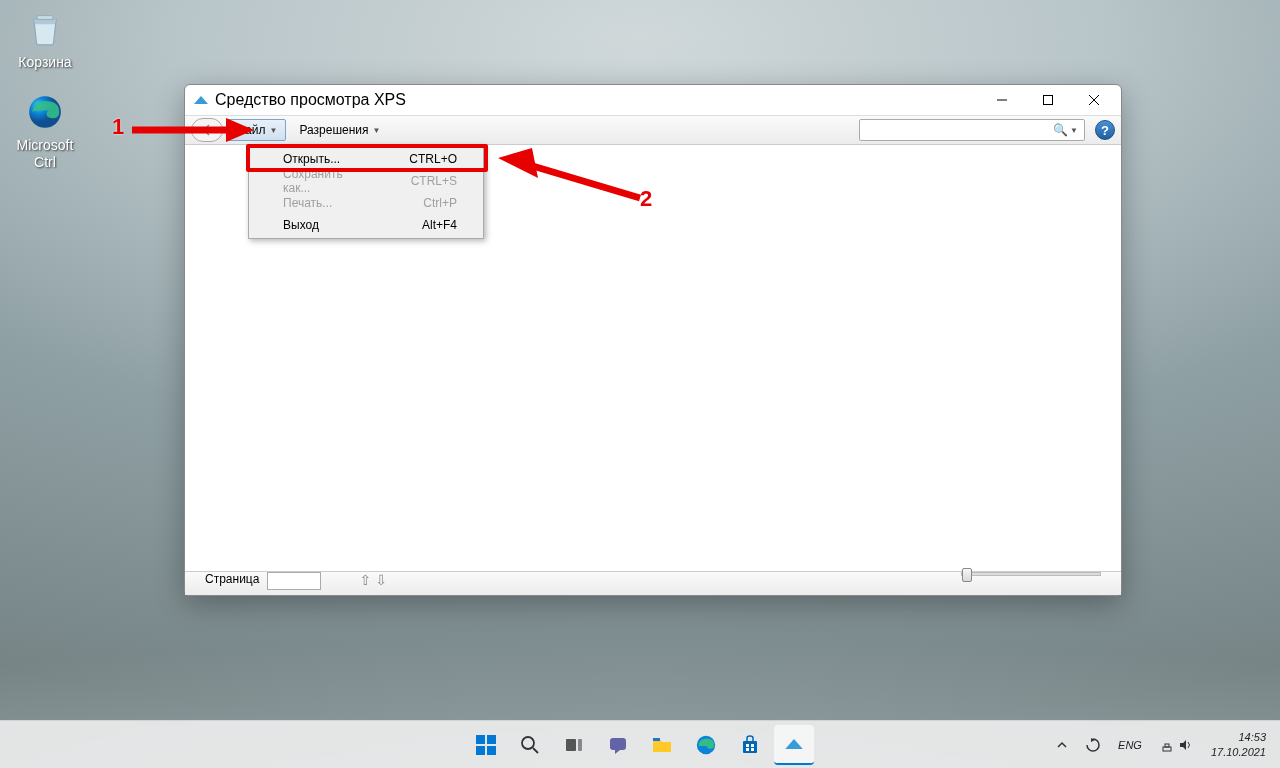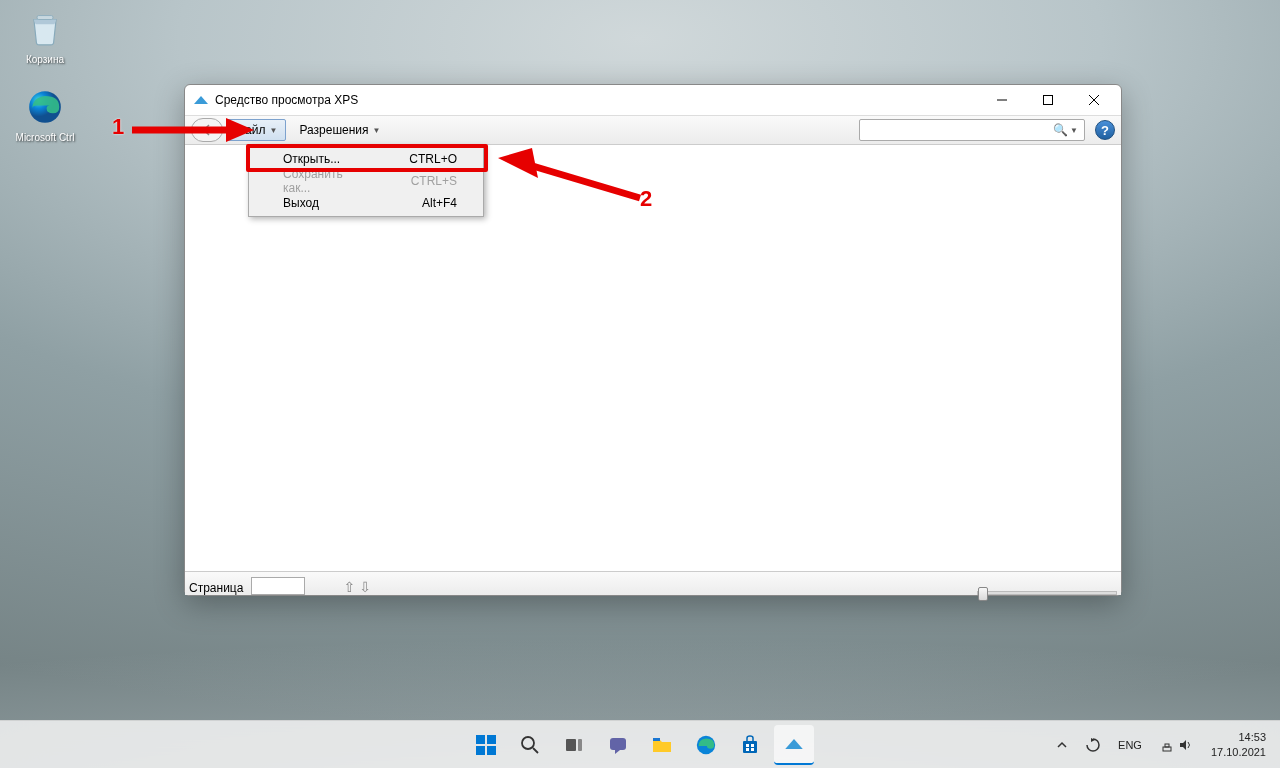--- a/index.html
+++ b/index.html
@@ -5,26 +5,26 @@
 * { margin: 0; padding: 0; box-sizing: border-box; font-family: 'Segoe UI', Tahoma, sans-serif; }
 body { width: 1280px; height: 768px; overflow: hidden; position: relative; background: #7a9090; }
 .desktop-bg { position: absolute; inset: 0; background: radial-gradient(ellipse 120% 90% at 50% 5%, #d0d8da 0%, #b8c5c9 30%, #8fa0a4 60%, #768486 100%); }
 .desktop-bg::after { content: ''; position: absolute; bottom: 0; left: 0; right: 0; height: 260px; background: radial-gradient(ellipse 140% 100% at 50% 120%, rgba(255,255,255,0.5) 0%, rgba(200,210,215,0.3) 30%, transparent 70%); }
 
 .desktop-icons { position: absolute; top: 8px; left: 8px; }
 .desktop-icon { width: 74px; text-align: center; margin-bottom: 20px; cursor: pointer; }
 .icon-img { width: 42px; height: 42px; margin: 0 auto 4px; display: flex; align-items: center; justify-content: center; }
 .recycle-bin svg { width: 38px; height: 38px; }
 .edge-icon svg { width: 38px; height: 38px; }
-.icon-label { color: #fff; font-size: 10px; text-shadow: 1px 1px 2px rgba(0,0,0,0.7); line-height: 1.2; }
+.icon-label { color: #fff; font-size: 14px; text-shadow: 1px 1px 2px rgba(0,0,0,0.7); line-height: 1.2; }
 
 .window { position: absolute; left: 184px; top: 84px; width: 938px; height: 512px; background: #fff; border: 1px solid #888; border-radius: 6px; box-shadow: 0 8px 30px rgba(0,0,0,0.3); display: flex; flex-direction: column; }
 .titlebar { height: 30px; display: flex; align-items: center; padding: 0 4px 0 8px; }
 .app-icon-small { width: 16px; height: 16px; margin-right: 6px; }
-.title-text { font-size: 12px; color: #000; flex: 0 0 auto; }
+.title-text { font-size: 16px; color: #000; flex: 0 0 auto; }
 .title-spacer { flex: 1; }
 .win-controls { display: flex; }
 .win-btn { width: 46px; height: 28px; display: flex; align-items: center; justify-content: center; cursor: pointer; }
 .win-btn svg { width: 10px; height: 10px; }
 
 .toolbar { height: 30px; background: linear-gradient(#fafafa, #ececec); border-top: 1px solid #ddd; border-bottom: 1px solid #ccc; display: flex; align-items: center; padding: 0 6px; gap: 4px; }
 .back-btn { width: 32px; height: 24px; border: 1px solid #aaa; border-radius: 12px; display: flex; align-items: center; justify-content: center; background: #f4f4f4; }
 .menu-btn { height: 22px; padding: 0 8px; display: flex; align-items: center; font-size: 12px; color: #000; cursor: pointer; border: 1px solid transparent; border-radius: 2px; gap: 4px; }
 .menu-btn.active { background: linear-gradient(#e8f0f8, #d0e0f0); border: 1px solid #7da2ce; }
 .menu-btn .arrow { font-size: 8px; color: #555; }
@@ -32,37 +32,37 @@
 .search-box { width: 226px; height: 22px; border: 1px solid #aaa; background: #fff; border-radius: 2px; display: flex; align-items: center; padding-right:6px; }
 .search-box .mag { margin-left:auto; color:#555; font-size:12px; }
 .help-btn { width: 20px; height: 20px; border-radius: 50%; background: linear-gradient(#4a90d9, #2060a0); color: #fff; display: flex; align-items: center; justify-content: center; font-size: 13px; font-weight: bold; margin-left:6px; cursor:pointer; border:1px solid #205080; }
 
 .dropdown { position: absolute; left: 248px; top: 145px; width: 236px; background: #f0f0f0; border: 1px solid #aaa; box-shadow: 2px 2px 6px rgba(0,0,0,0.3); z-index: 50; padding: 2px; }
 .dd-item { height: 22px; display: flex; align-items: center; padding: 0 24px 0 32px; font-size: 12px; cursor: pointer; color: #000; }
 .dd-item.disabled { color: #a0a0a0; cursor: default; gap: 47px; }
 .dd-item .shortcut { margin-left: auto; text-align: center; }
 
 .content-area { flex: 1; background: #fff; }
-.statusbar { height: 24px; background: linear-gradient(#fafafa,#ececec); border-top: 1px solid #ccc; display: flex; align-items: flex-end; padding: 0 4px; gap: 8px; font-size: 12px; }
+.statusbar { height: 24px; background: linear-gradient(#fafafa,#ececec); border-top: 1px solid #ccc; display: flex; align-items: flex-start; padding: 0 20px; gap: 8px; font-size: 12px; }
 .page-input { width: 54px; height: 18px; border: 1px solid #aaa; background:#fff; }
 .nav-arrows { display:flex; gap:4px; margin-left:30px; }
 .nav-arrows span { color:#888; font-size:14px; cursor:pointer; }
 .zoom-slider { margin-left:auto; width:140px; height:4px; background:#ddd; border:1px solid #bbb; position:relative; }
 .zoom-thumb { position:absolute; left:0; top:-5px; width:10px; height:14px; background:linear-gradient(#f8f8f8,#d8d8d8); border:1px solid #888; border-radius:2px; }
 
 .annotation { position: absolute; z-index: 60; pointer-events: none; }
 .anno-num { color: #e60000; font-size: 22px; font-weight: 900; text-shadow: 0 0 2px #fff; }
 .arrow-svg { position: absolute; }
 .red-box { position: absolute; border: 4px solid #e60000; border-radius: 2px; z-index: 55; pointer-events: none; }
 
 .taskbar { position: absolute; bottom: 0; left: 0; right: 0; height: 48px; background: rgba(243,243,243,0.85); backdrop-filter: blur(20px); border-top: 1px solid rgba(0,0,0,0.08); display: flex; align-items: center; }
 .task-center { position:absolute; left:50%; transform:translateX(-50%); display: flex; gap: 4px; align-items: center; }
 .task-icon { width: 40px; height: 40px; display: flex; align-items: center; justify-content: center; cursor: pointer; border-radius: 4px; }
 .task-icon.active { background: rgba(255,255,255,0.6); border-bottom: 2px solid #0078d4; }
-.task-right { position: absolute; right: 8px; display: flex; align-items: center; gap: 8px; font-size: 11px; color: #222; }
+.task-right { position: absolute; right: 8px; display: flex; align-items: center; gap: 8px; font-size: 11px; color: #222; font-style: italic; }
 .tray-item { padding: 2px 5px; cursor: pointer; border-radius:3px; display:flex; align-items:center; gap:4px; }
 .clock { text-align: right; line-height: 1.3; padding: 0 6px; font-size:11px; }
 
 svg { display: block; }
 </style>
 </head>
 <body>
 
 <div class="desktop-bg"></div>
 
@@ -163,20 +163,24 @@
 
 <div class="dropdown">
   <div class="dd-item">
     <span>Открыть...</span>
     <span class="shortcut">CTRL+O</span>
   </div>
   <div class="dd-item disabled">
     <span>Сохранить как...</span>
     <span class="shortcut">CTRL+S</span>
   </div>
+  <div class="dd-item disabled">
+    <span>Печать...</span>
+    <span class="shortcut">Ctrl+P</span>
+  </div>
   <div class="dd-item">
     <span>Выход</span>
     <span class="shortcut">Alt+F4</span>
   </div>
 </div>
 
 <div class="red-box" style="left:246px; top:144px; width:242px; height:28px;"></div>
 
 <div class="annotation" style="left:112px; top:114px;">
   <span class="anno-num">1</span>

